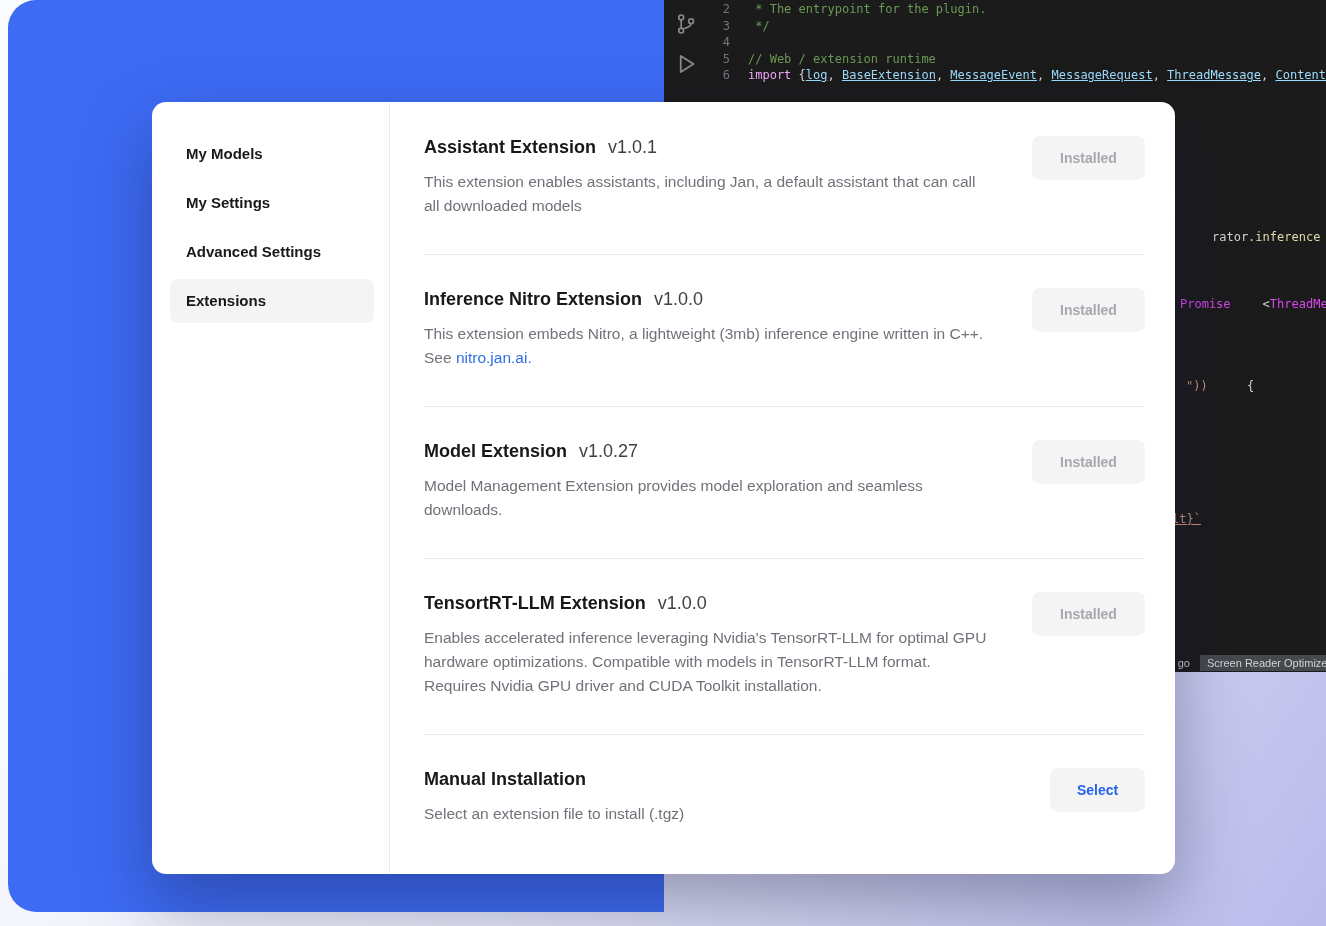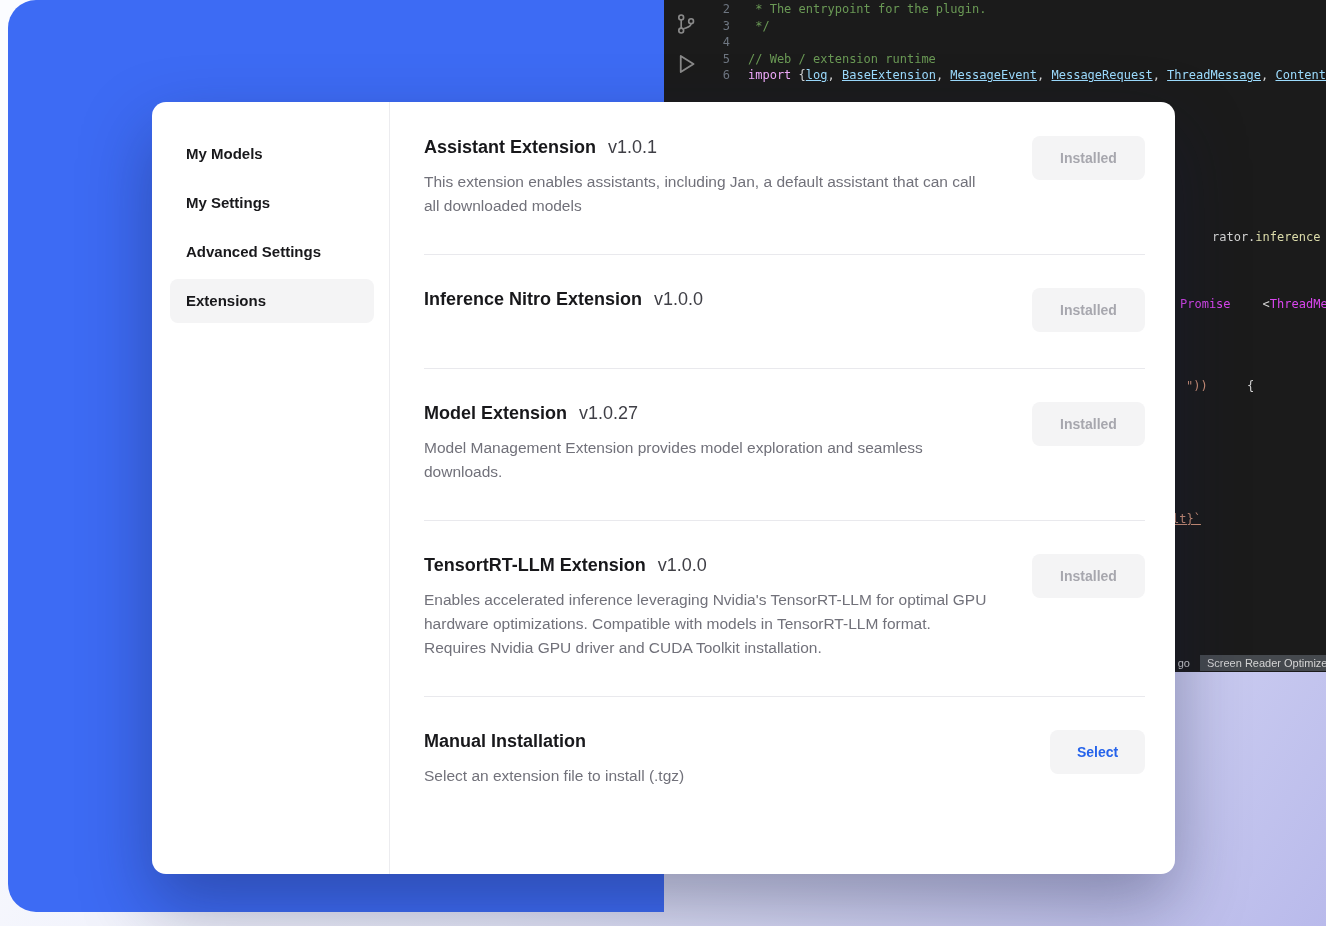--- a/index.html
+++ b/index.html
@@ -135,20 +135,21 @@
             <div class="ext-desc"><span>This extension enables assistants, including Jan, a default assistant that can call all downloaded models</span></div>
           </div>
           <button class="btn installed">Installed</button>
         </div>
         <div class="ext-row">
           <div class="ext-info">
             <div class="ext-title-line">
               <span class="ext-title">Inference Nitro Extension</span>
               <span class="ext-version">v1.0.0</span>
             </div>
+            <div class="ext-desc"><span>This extension embeds Nitro, a lightweight (3mb) inference engine written in C++. See </span><span class="link">nitro.jan.ai.</span></div>
           </div>
           <button class="btn installed">Installed</button>
         </div>
         <div class="ext-row">
           <div class="ext-info">
             <div class="ext-title-line">
               <span class="ext-title">Model Extension</span>
               <span class="ext-version">v1.0.27</span>
             </div>
             <div class="ext-desc"><span>Model Management Extension provides model exploration and seamless downloads.</span></div>

